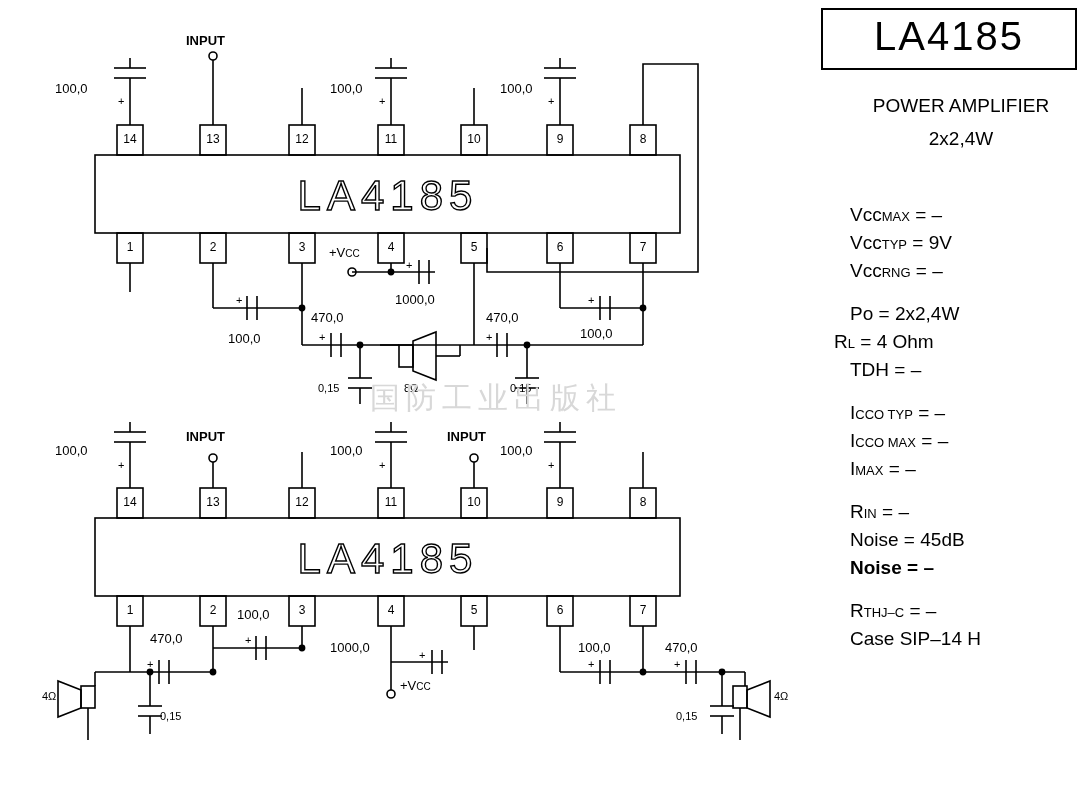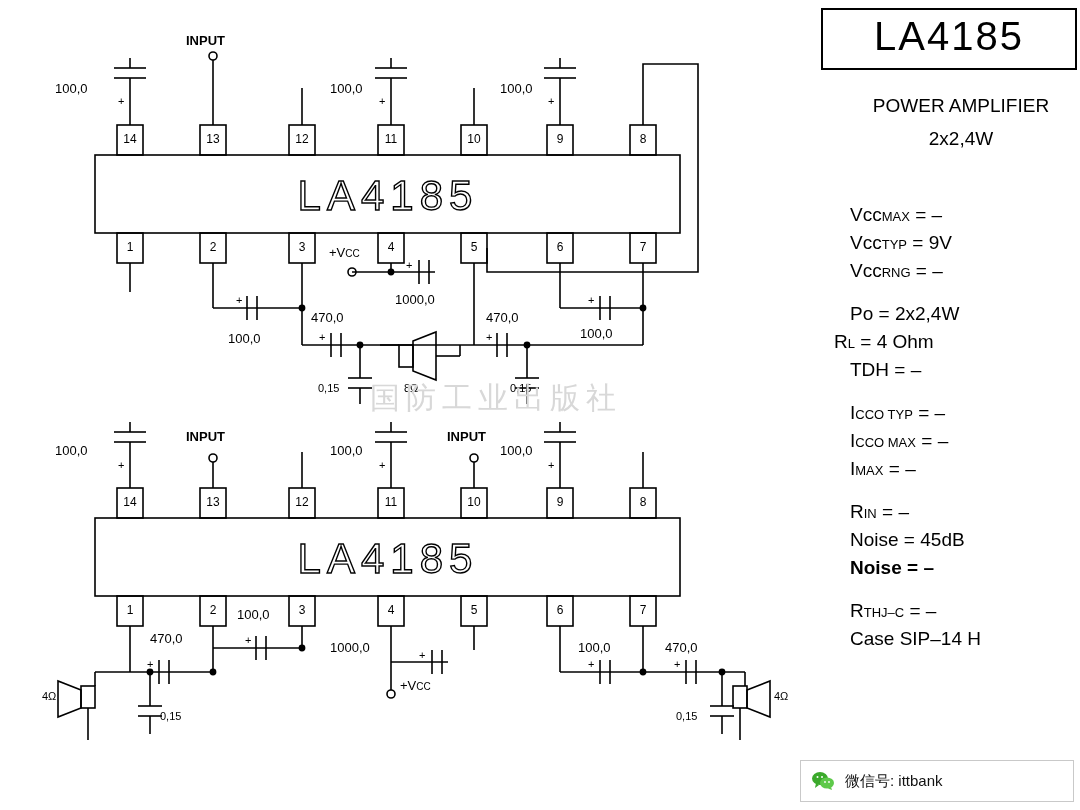--- a/index.html
+++ b/index.html
@@ -387,27 +387,14 @@
       <span>=</span>
       <span>–</span>
     </div>
     <div class="ptxt" style="left:35px;top:628px;">
       <span>Case</span><span class="sub"></span>
       <span></span>
       <span>SIP–14 H</span>
     </div>
   </div>
 
-  <div id="footer">
-    <svg class="wcicon" viewBox="0 0 24 19">
-      <ellipse cx="9" cy="7.5" rx="8" ry="6.5" fill="#3ba92b"></ellipse>
-      <polygon points="5,12 4,17 8,14" fill="#3ba92b"></polygon>
-      <ellipse cx="16" cy="12" rx="7" ry="5.5" fill="#5ec94a"></ellipse>
-      <polygon points="20,16 21,19 17,17.5" fill="#5ec94a"></polygon>
-      <circle cx="6.5" cy="6" r="1" fill="#fff"></circle>
-      <circle cx="11" cy="6" r="1" fill="#fff"></circle>
-      <circle cx="14" cy="11" r="0.9" fill="#fff"></circle>
-      <circle cx="18" cy="11" r="0.9" fill="#fff"></circle>
-    </svg>
-    <div class="wc">微信号: ittbank</div>
-  </div>
 
 </div>
 
 </body></html>

